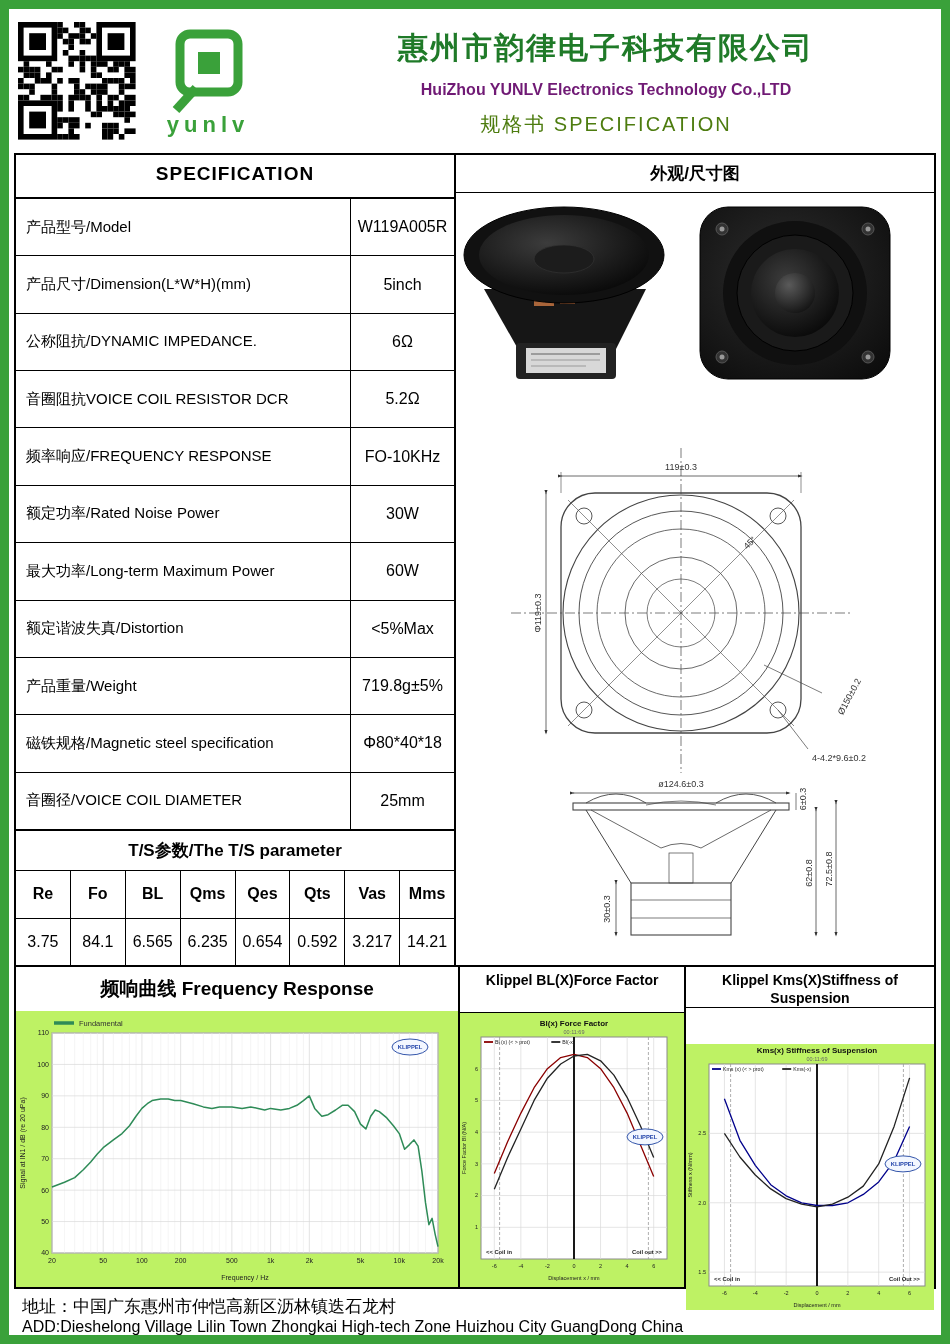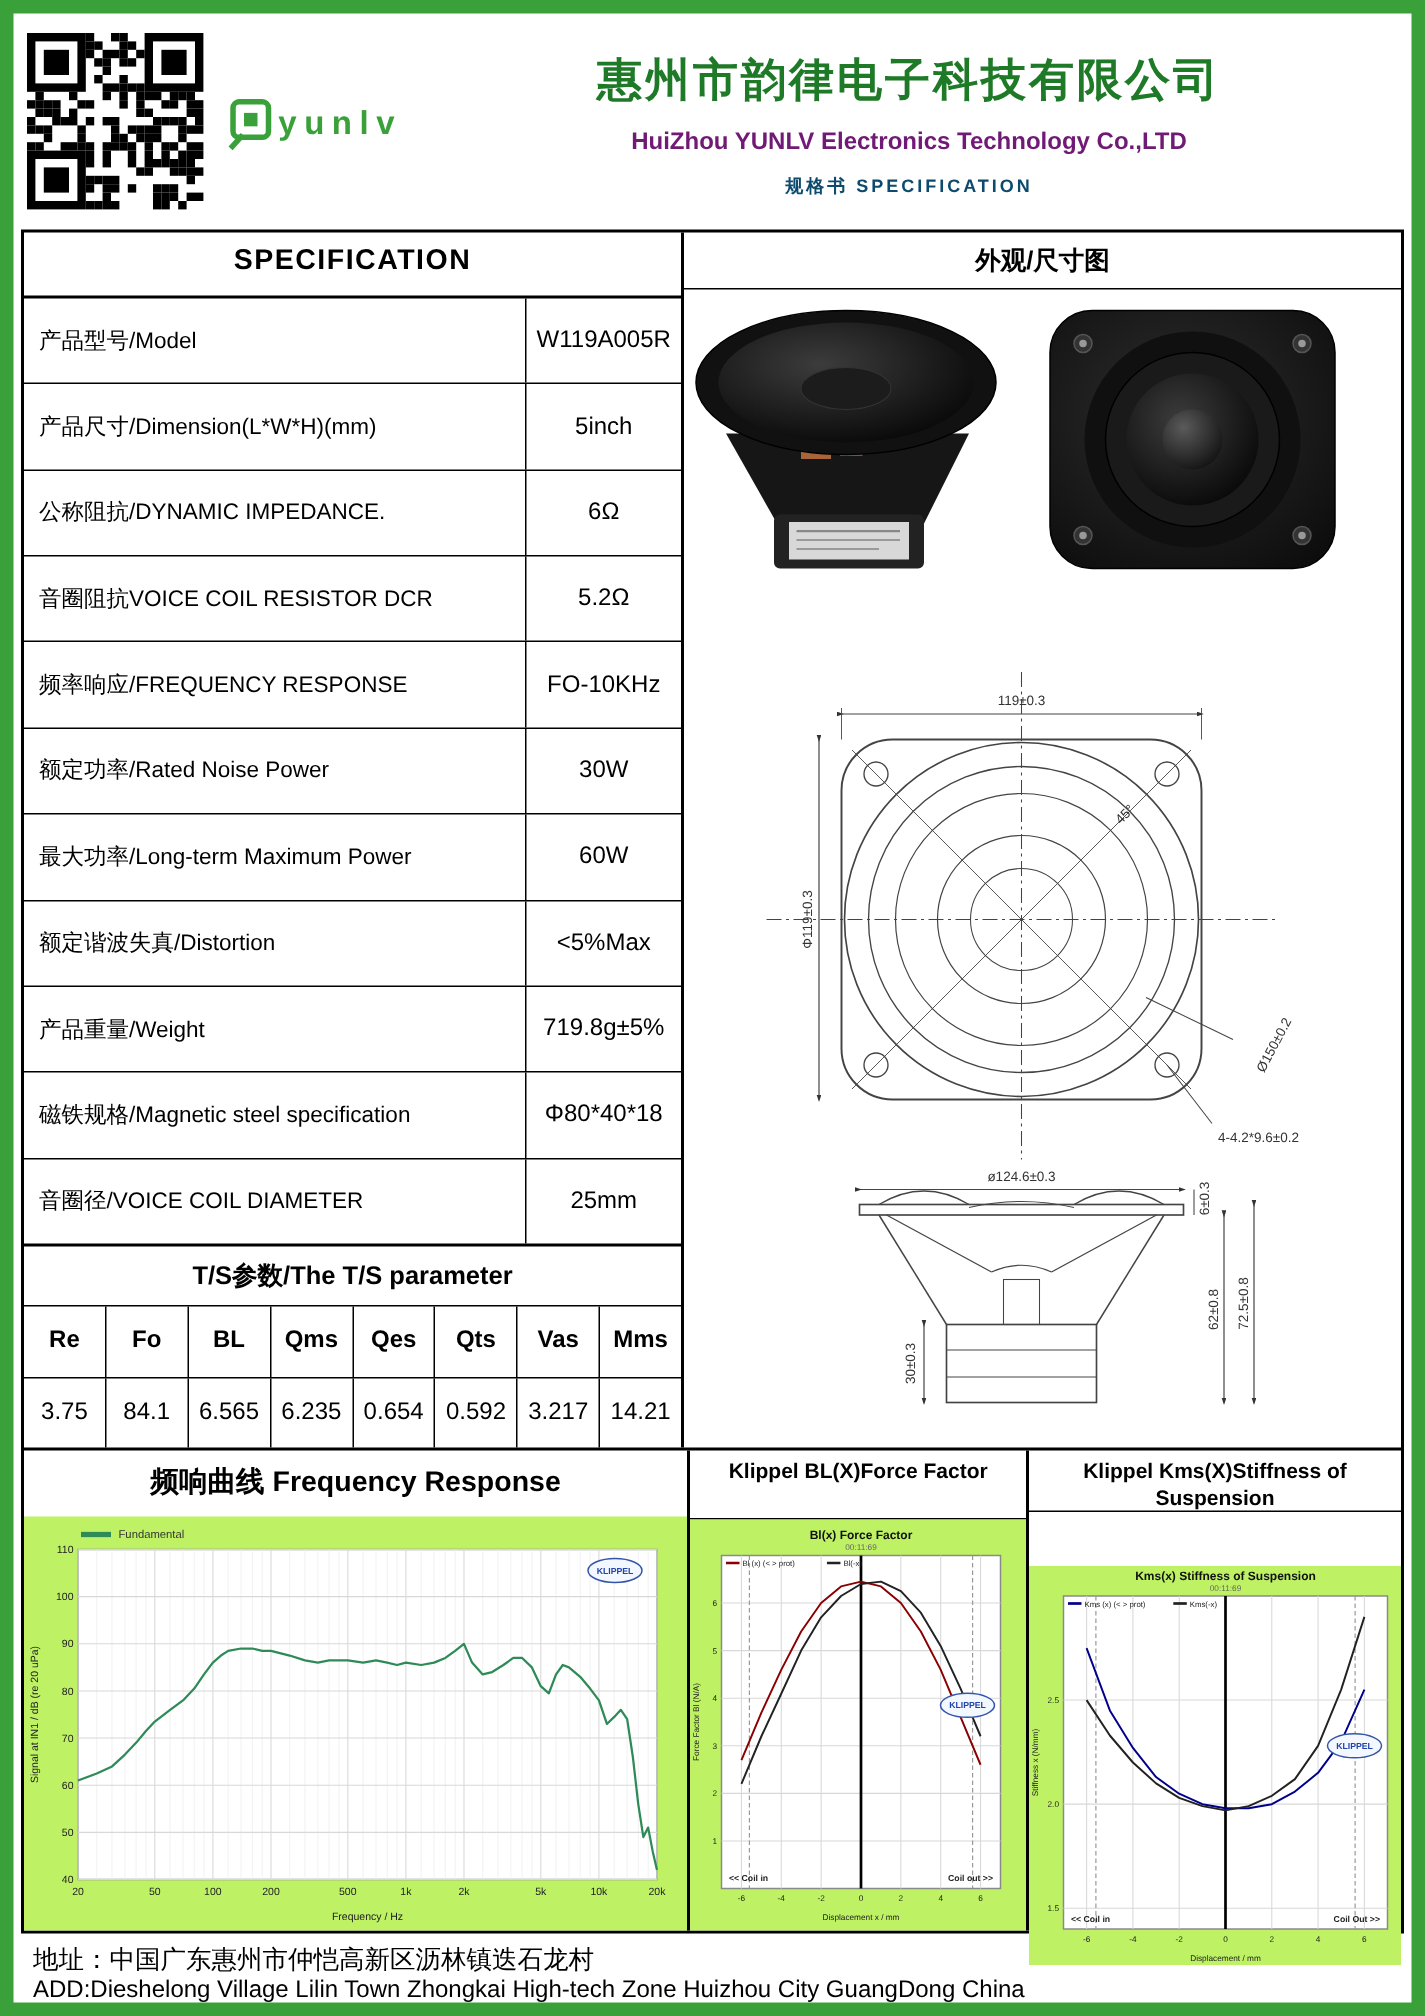--- a/index.html
+++ b/index.html
@@ -3,26 +3,26 @@
 <meta charset="utf-8">
 <style>
   * { box-sizing: border-box; margin: 0; padding: 0; }
   body { background:#fff; font-family:"Liberation Sans", sans-serif; }
   .page { position:relative; width:950px; height:1344px; background:#fff;
           border:9px solid #3aa13a; padding:4px 5px; overflow:hidden; }
 
   
   .header { height:140px; display:flex; align-items:center; }
   .qr { width:126px; height:126px; margin:2px 6px 2px 2px; }
-  .logo { width:120px; display:flex; flex-direction:row; align-items:center; margin-right:8px; }
+  .logo { width:120px; display:flex; flex-direction:column; align-items:center; margin-right:8px; }
   .logo-text { color:#3aa13a; font-weight:bold; font-size:22px; letter-spacing:5px; margin-top:-2px; }
   .titles { flex:1; text-align:center; }
   .t-cn { font-size:30px; font-weight:bold; color:#1f7a28; font-family:"Liberation Serif", serif; letter-spacing:2px; }
   .t-en { font-size:16px; font-weight:bold; color:#701a75; margin-top:12px; }
-  .t-doc { font-size:12px; font-weight:bold; color:#0c4a6e; margin-top:12px; letter-spacing:2px; }
+  .t-doc { font-size:20px; font-weight:normal; color:#4d7c0f; margin-top:12px; letter-spacing:2px; }
 
   
   .content { border:2px solid #000; height:1136px; }
 
   .main { display:flex; height:812px; border-bottom:2px solid #000; }
   .left { width:440px; display:flex; flex-direction:column; border-right:2px solid #000; }
   .spec-title { height:44px; line-height:38px; text-align:center; font-weight:bold; font-size:19px;
                 border-bottom:2px solid #000; letter-spacing:1px; }
   .spec-rows { flex:1; display:flex; flex-direction:column; }
   .spec-row { flex:1; display:flex; border-bottom:1.5px solid #000; }

